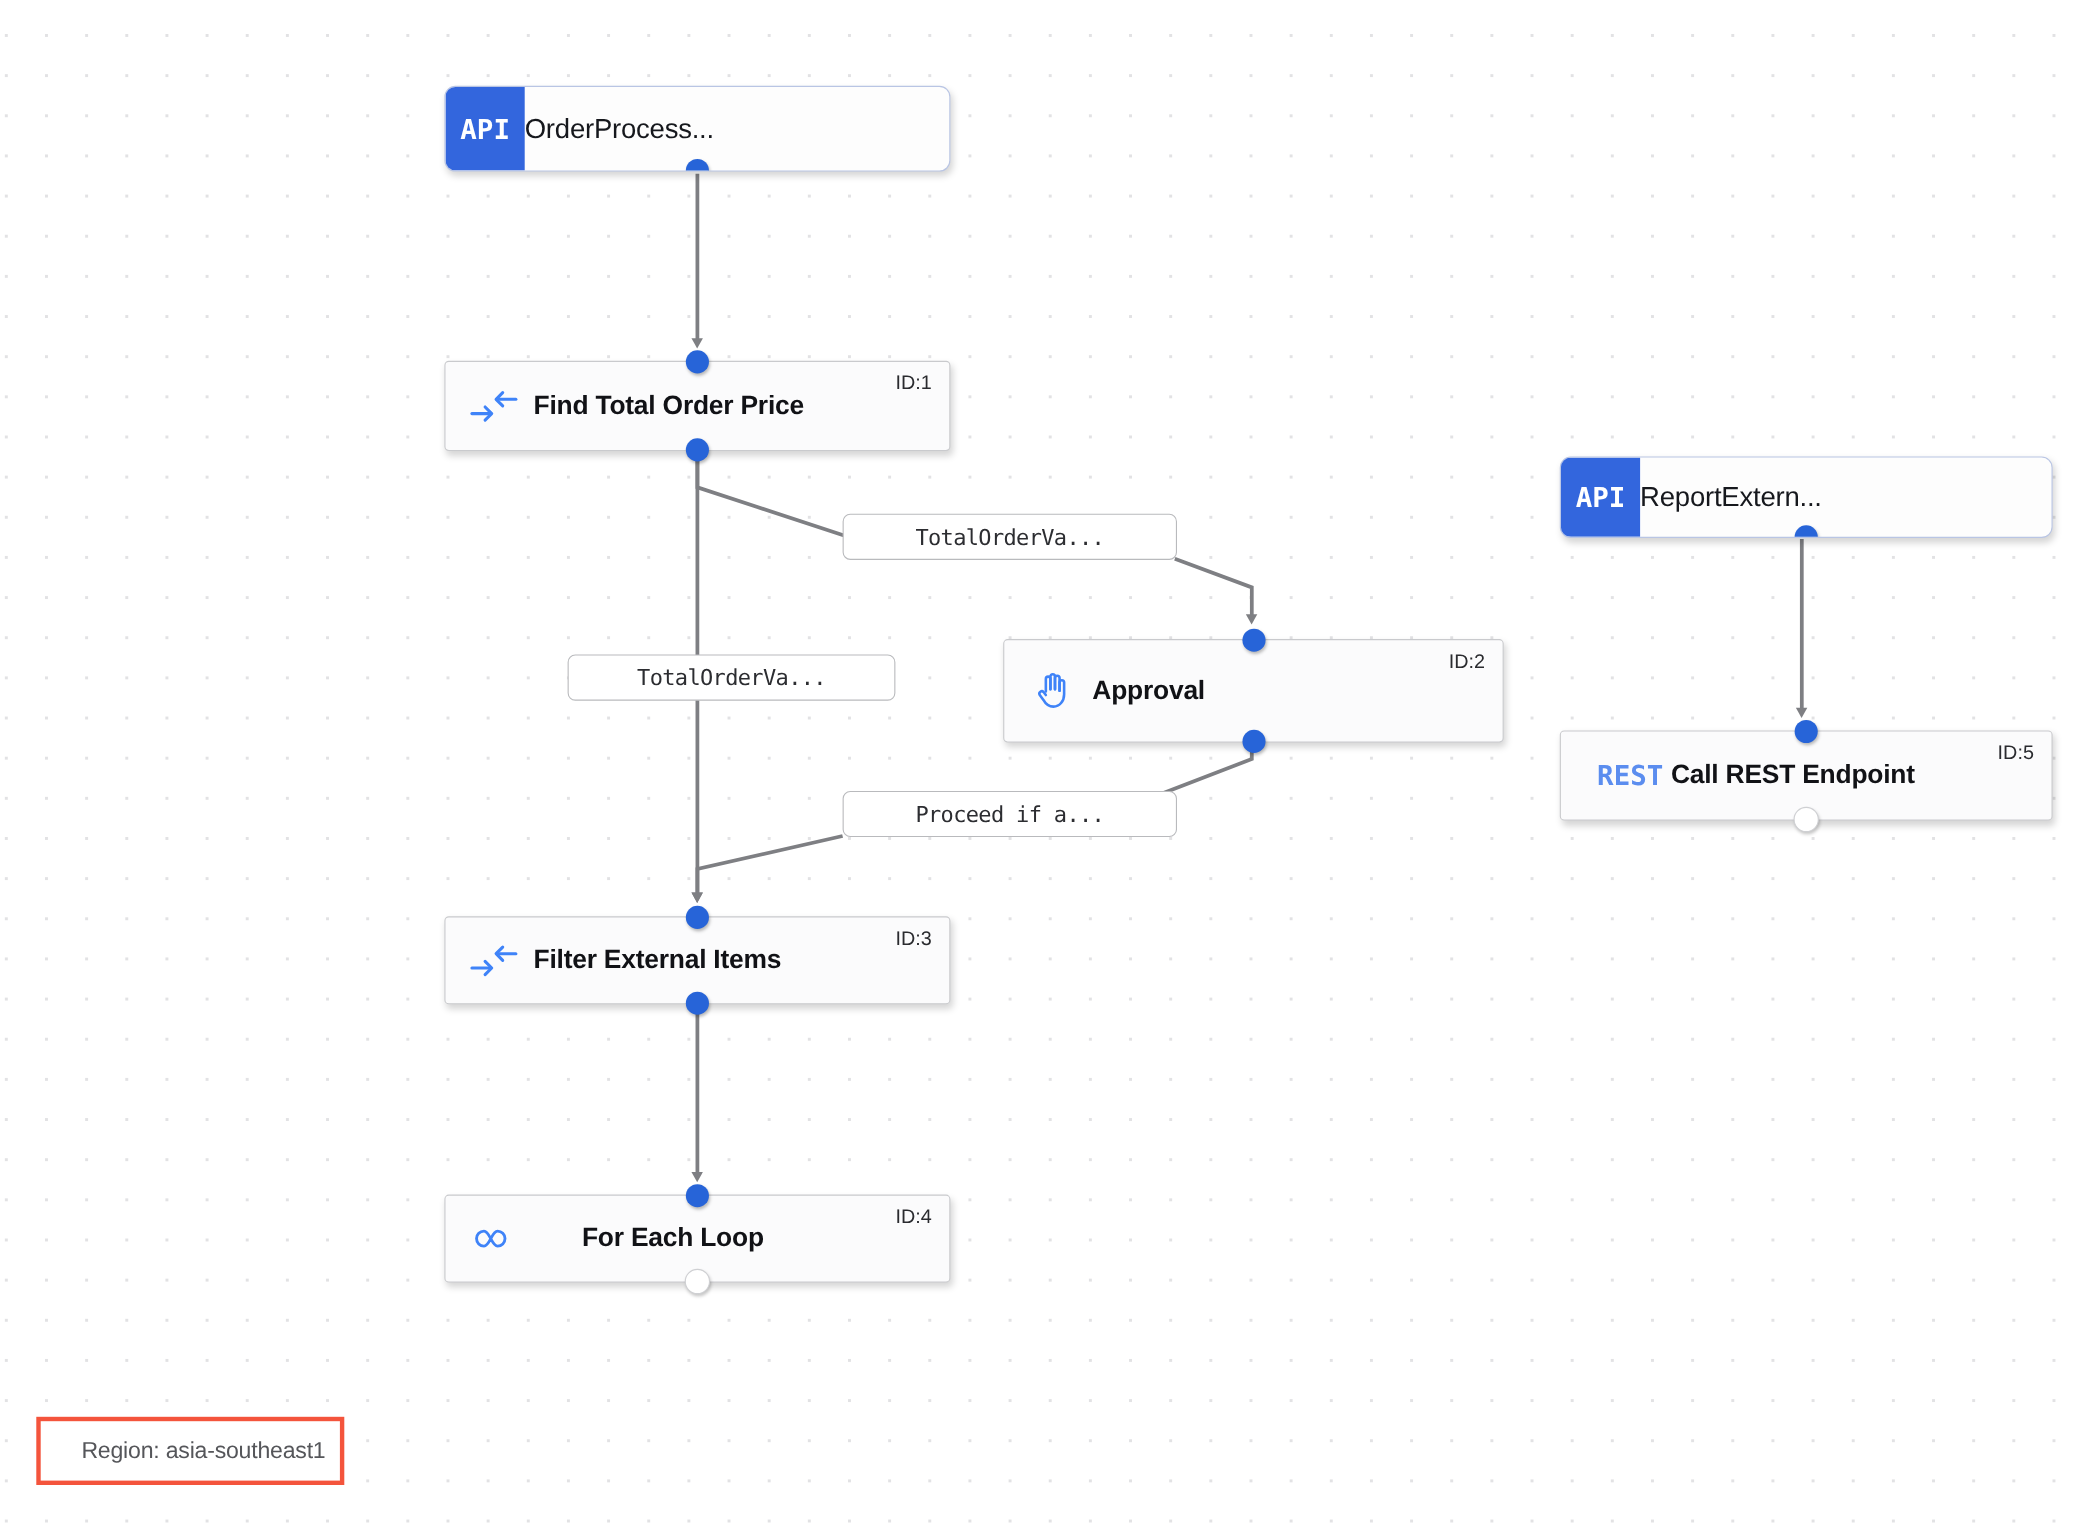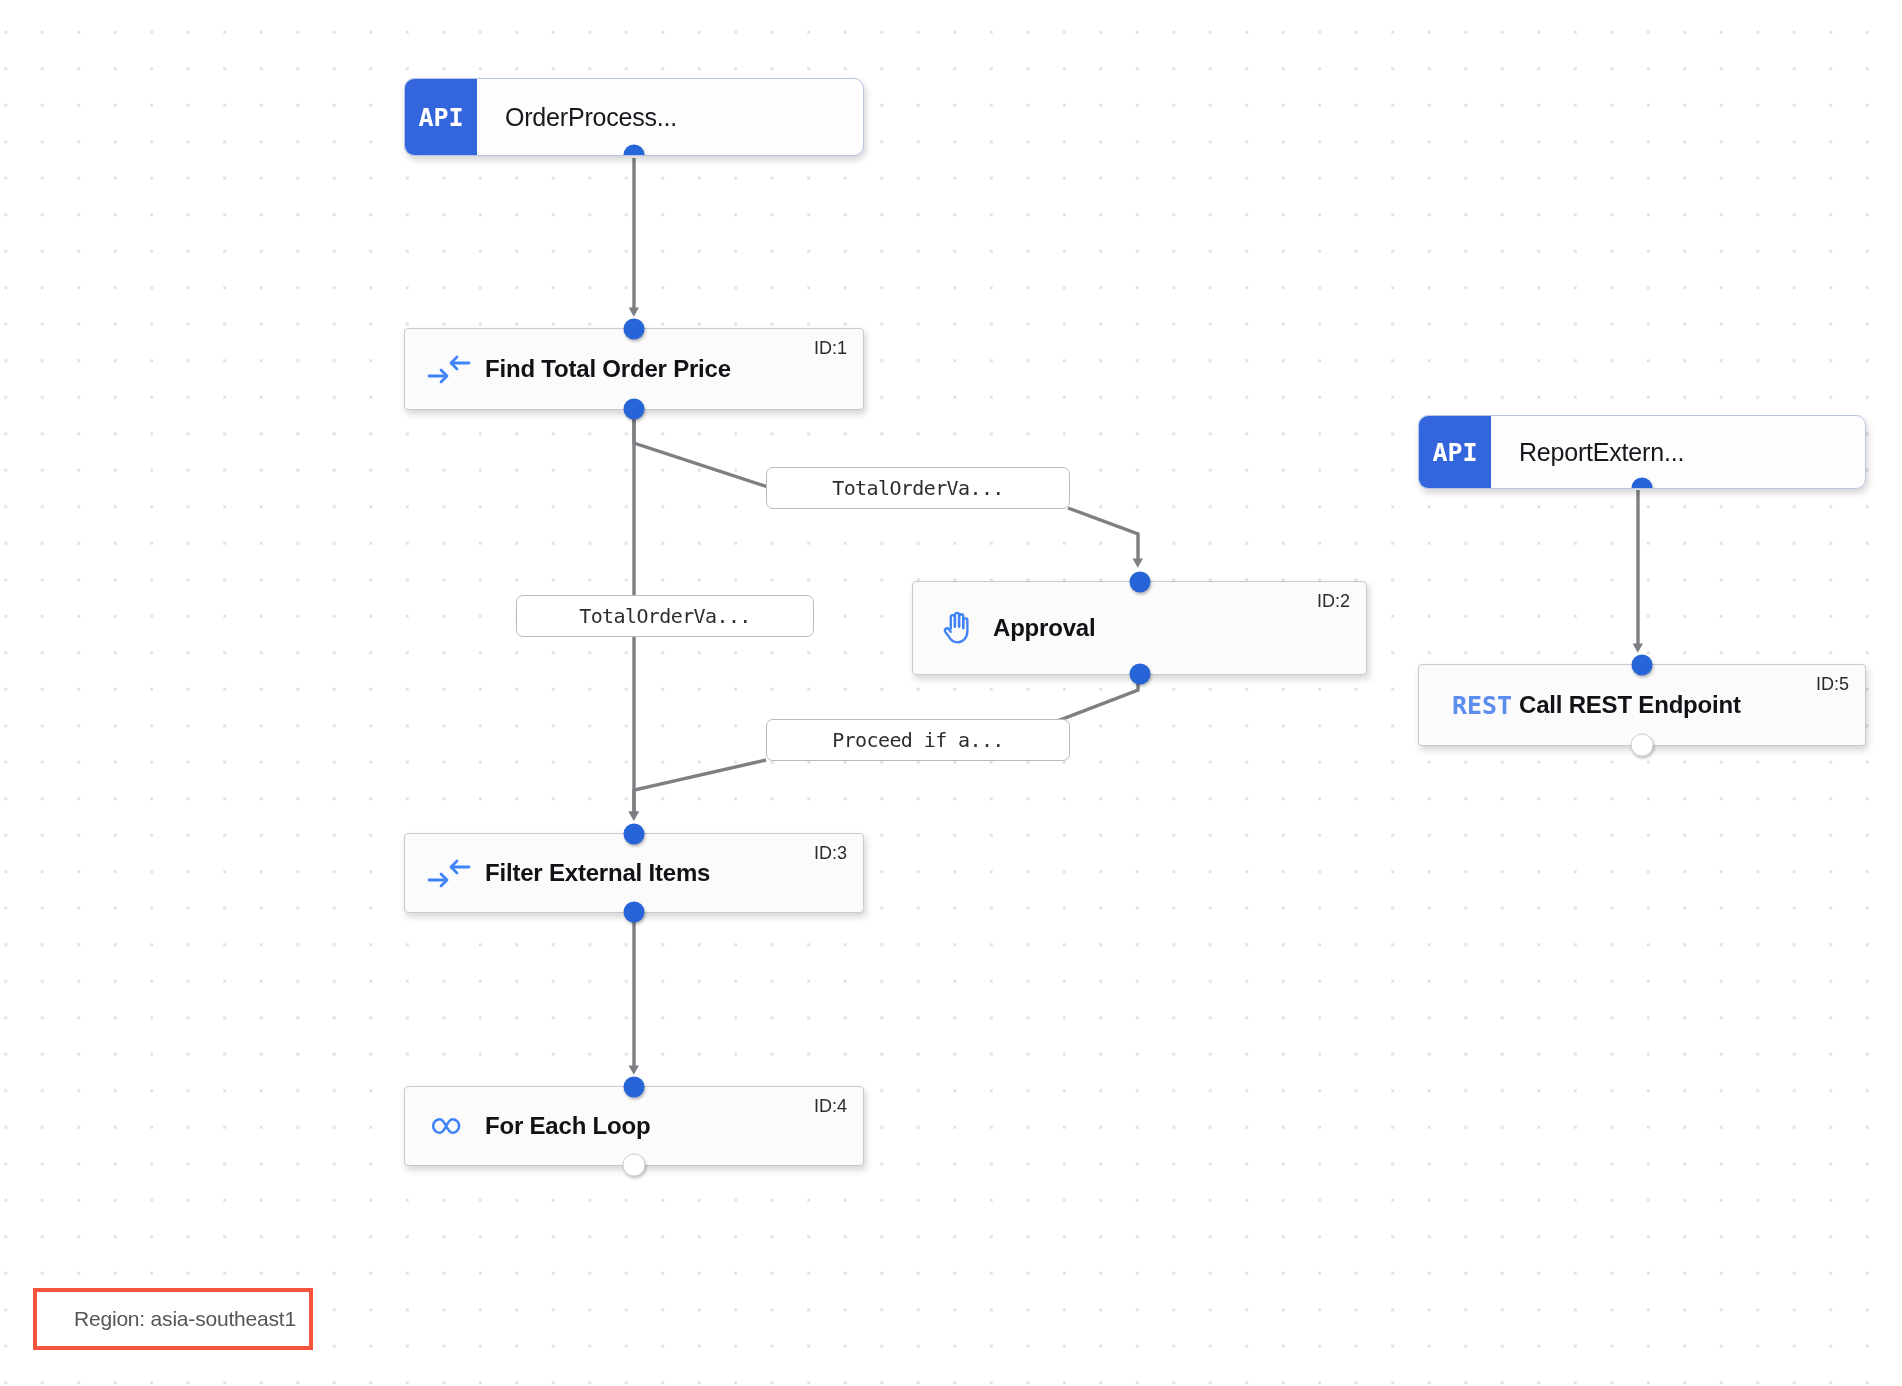--- a/index.html
+++ b/index.html
@@ -38,21 +38,20 @@
     box-shadow: 2px 4px 7px rgba(0,0,0,0.17);
     display: flex;
     align-items: center;
     overflow: visible;
   }
   .node.api {
     background: #fdfdfd;
     border: 1px solid #b9c5e4;
     border-radius: 10px;
     overflow: hidden;
-    gap: 28px;
   }
 
   .api-badge {
     width: 72px;
     align-self: stretch;
     background: #3366dd;
     color: #ffffff;
     display: flex;
     align-items: center;
     justify-content: center;
@@ -233,21 +232,21 @@
         <path d="M42,9 L25,9"></path>
         <path d="M30,3 L24,9 L30,15"></path>
       </svg>
     </span>
     <span class="node-title title-pad">Filter External Items</span>
     <span class="node-id">ID:3</span>
     <div class="port top"></div>
     <div class="port bottom"></div>
   </div>
 
-  <div class="node" style="left:404px; top:1086px; width:460px; height:80px;">
+  <div class="node" style="left:404px; top:1086px; width:460px; height:80px;gap:44px;">
     <span class="node-icon">
       <svg width="44" height="26" viewBox="0 0 44 26" fill="none" stroke="#3f83f8" stroke-width="2.6" stroke-linecap="round">
         <path d="M13,6.2 a6.8,6.8 0 1 0 0,13.6 c5.3,0 7,-13.6 12.3,-13.6 a6.8,6.8 0 1 1 0,13.6 c-5.3,0 -7,-13.6 -12.3,-13.6 z"></path>
       </svg>
     </span>
     <span class="node-title title-pad">For Each Loop</span>
     <span class="node-id">ID:4</span>
     <div class="port top"></div>
     <div class="port bottom hollow"></div>
   </div>

